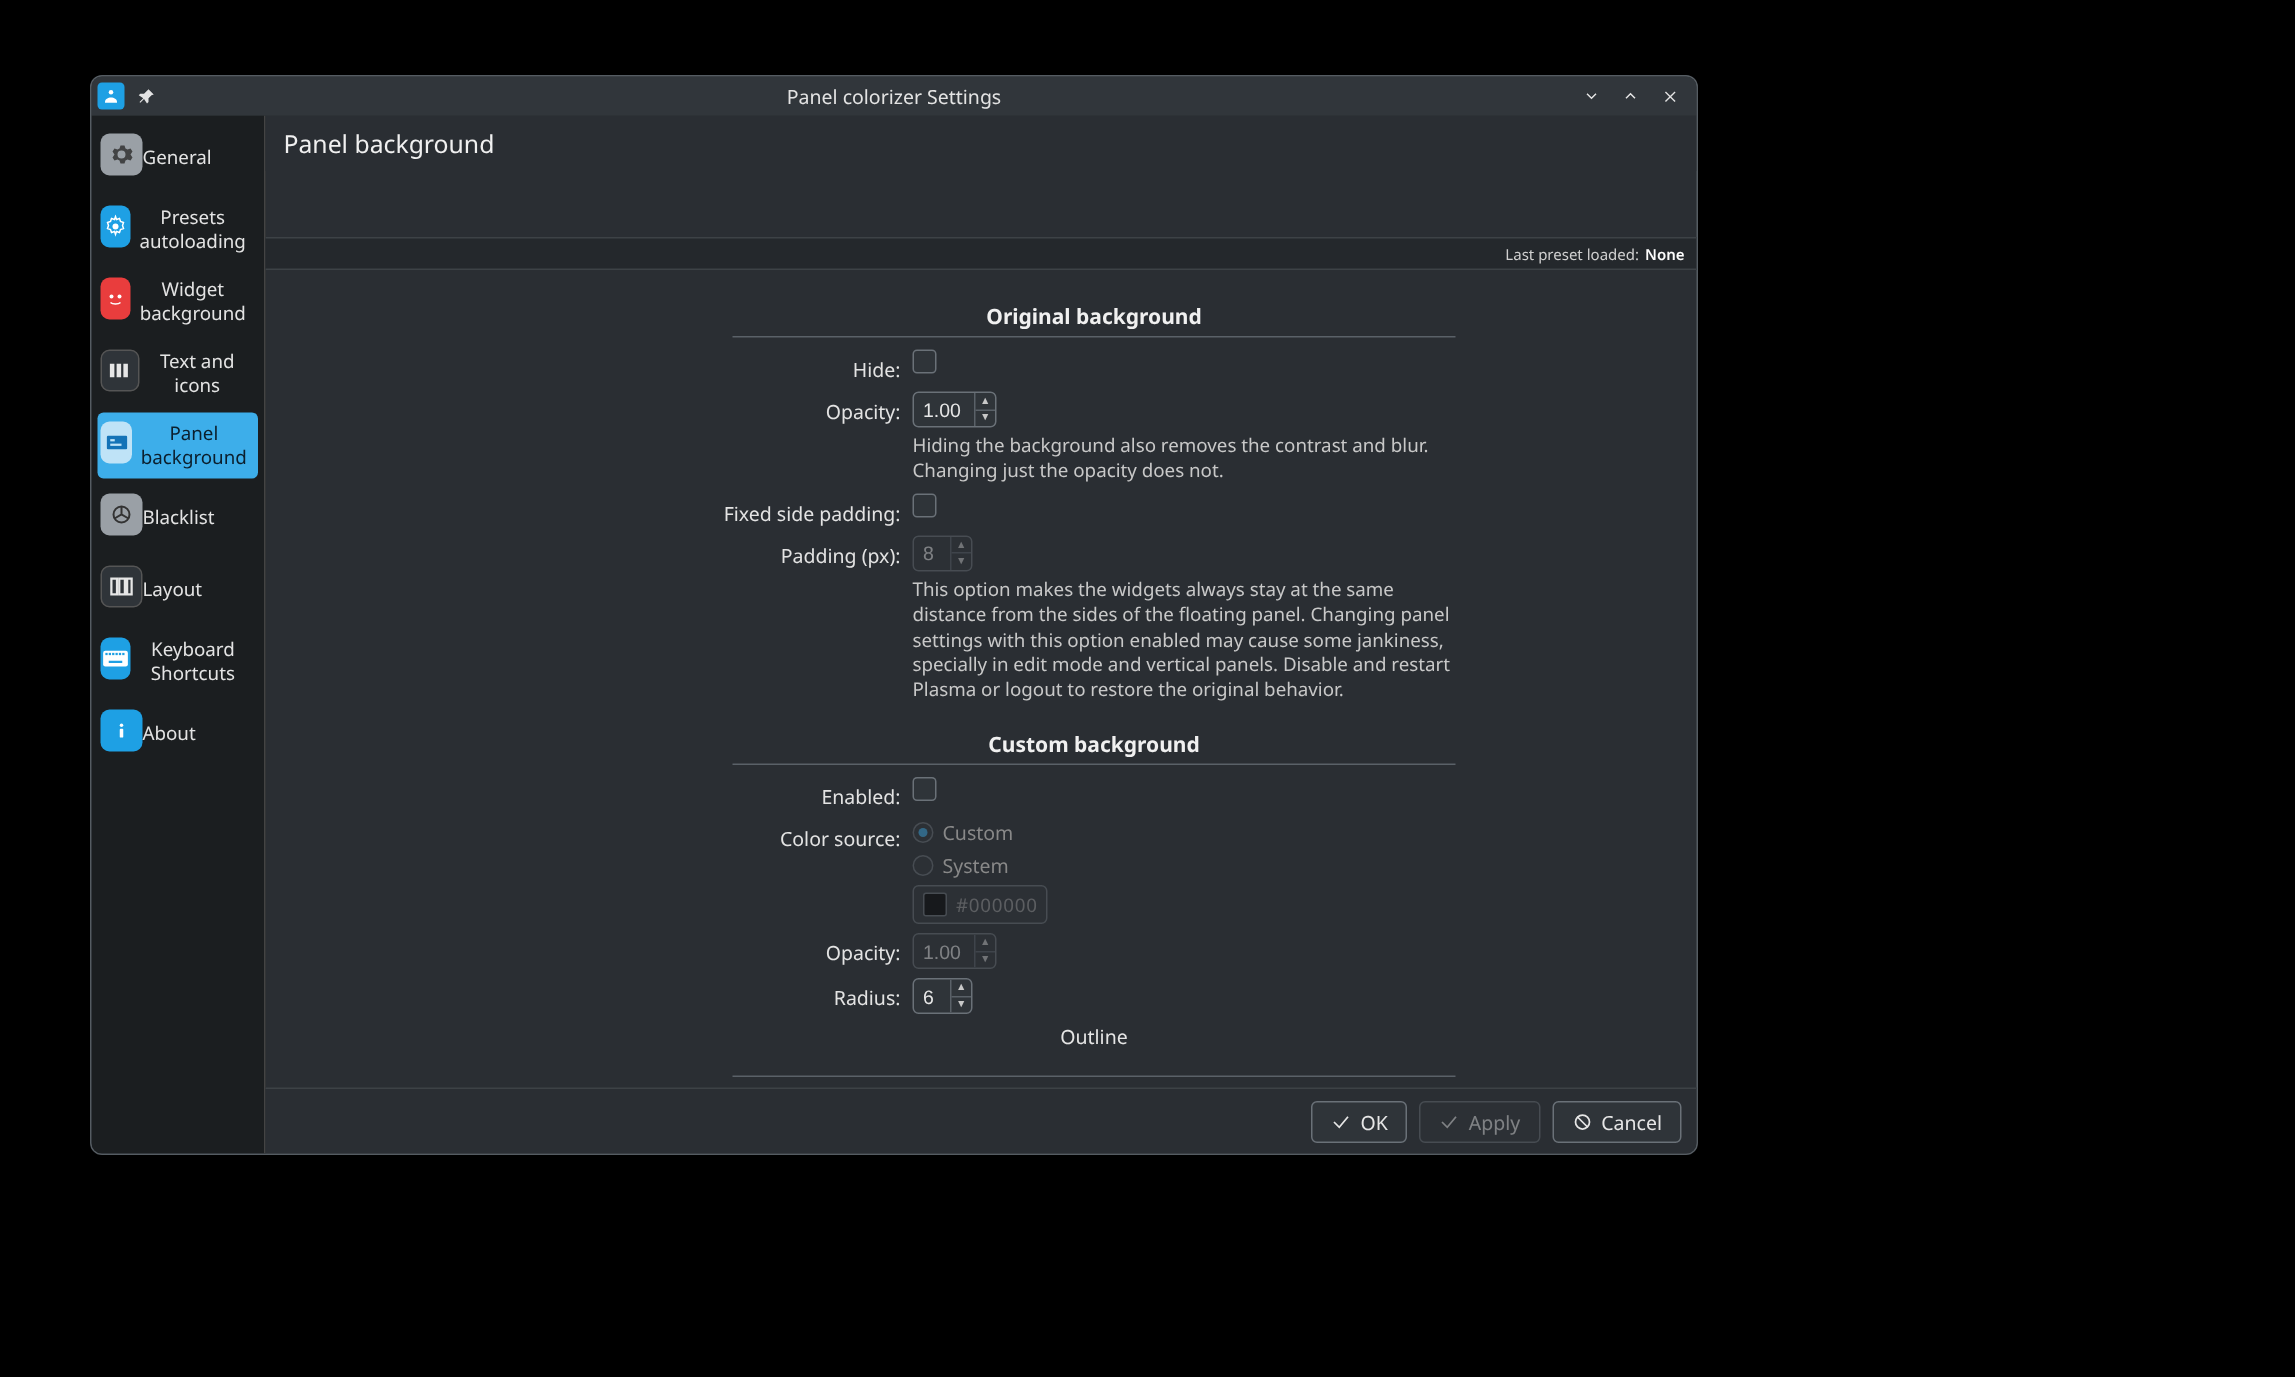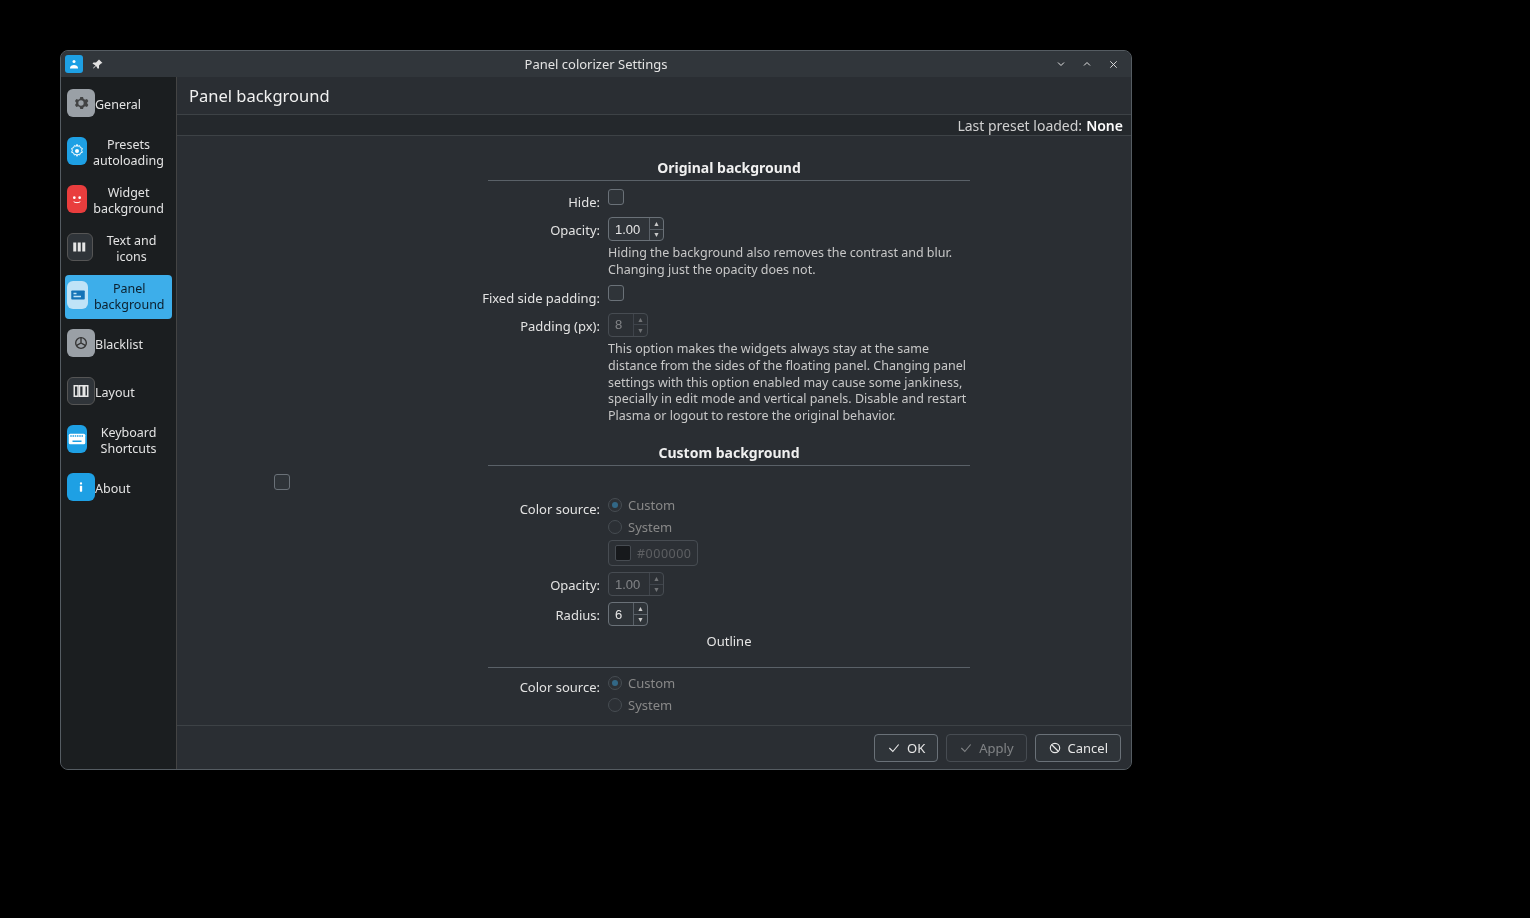--- a/index.html
+++ b/index.html
@@ -76,22 +76,22 @@
 
   .mainpane { flex: 1; display: flex; flex-direction: column; min-width: 0; }
   .mainpane-header {
     height: 37px; display: flex; align-items: center;
     padding: 0 12px; font-size: 16.5px; color: #f0f0f0;
     background: #2a2e33;
   }
   .preset-bar {
     height: 22px; background: #24282c;
     display: flex; align-items: center; justify-content: flex-end;
-    padding: 0 8px; font-size: 14px; color: #d0d0d0;
-    border-top: 1px solid #3d4246; border-bottom: 1px solid #3d4246;
+    padding: 0 8px; font-size: 10px; color: #d0d0d0;
+    border-top: 1px solid #3d4246; border-bottom: 1px solid #3d4246; margin-top: 44px;
   }
   .preset-bar .value { font-weight: 600; margin-left: 4px; color: #fcfcfc; }
 
   .scroll-area {
     flex: 1; overflow-y: scroll; min-height: 0;
     padding: 16px 0 16px 0;
     scrollbar-color: #5a6168 #2a2e33;
   }
   .scroll-area::-webkit-scrollbar { width: 14px; }
   .scroll-area::-webkit-scrollbar-track { background: #2a2e33; }
@@ -372,20 +372,21 @@
                   </div>
                 </div>
               </div>
               <div class="help-text">This option makes the widgets always stay at the same distance from the sides of the floating panel. Changing panel settings with this option enabled may cause some jankiness, specially in edit mode and vertical panels. Disable and restart Plasma or logout to restore the original behavior.</div>
             </div>
           </div>
 
           <div class="section-header" style="margin-top:18px">Custom background</div>
 
           <div class="form-row">
+            <div class="form-label">Enabled:</div>
             <div class="form-control">
                 <div class="form-control-inline">
               <div class="checkbox"></div>
             </div>
               </div>
           </div>
 
           <div class="form-row">
             <div class="form-label">Color source:</div>
             <div class="form-control">

